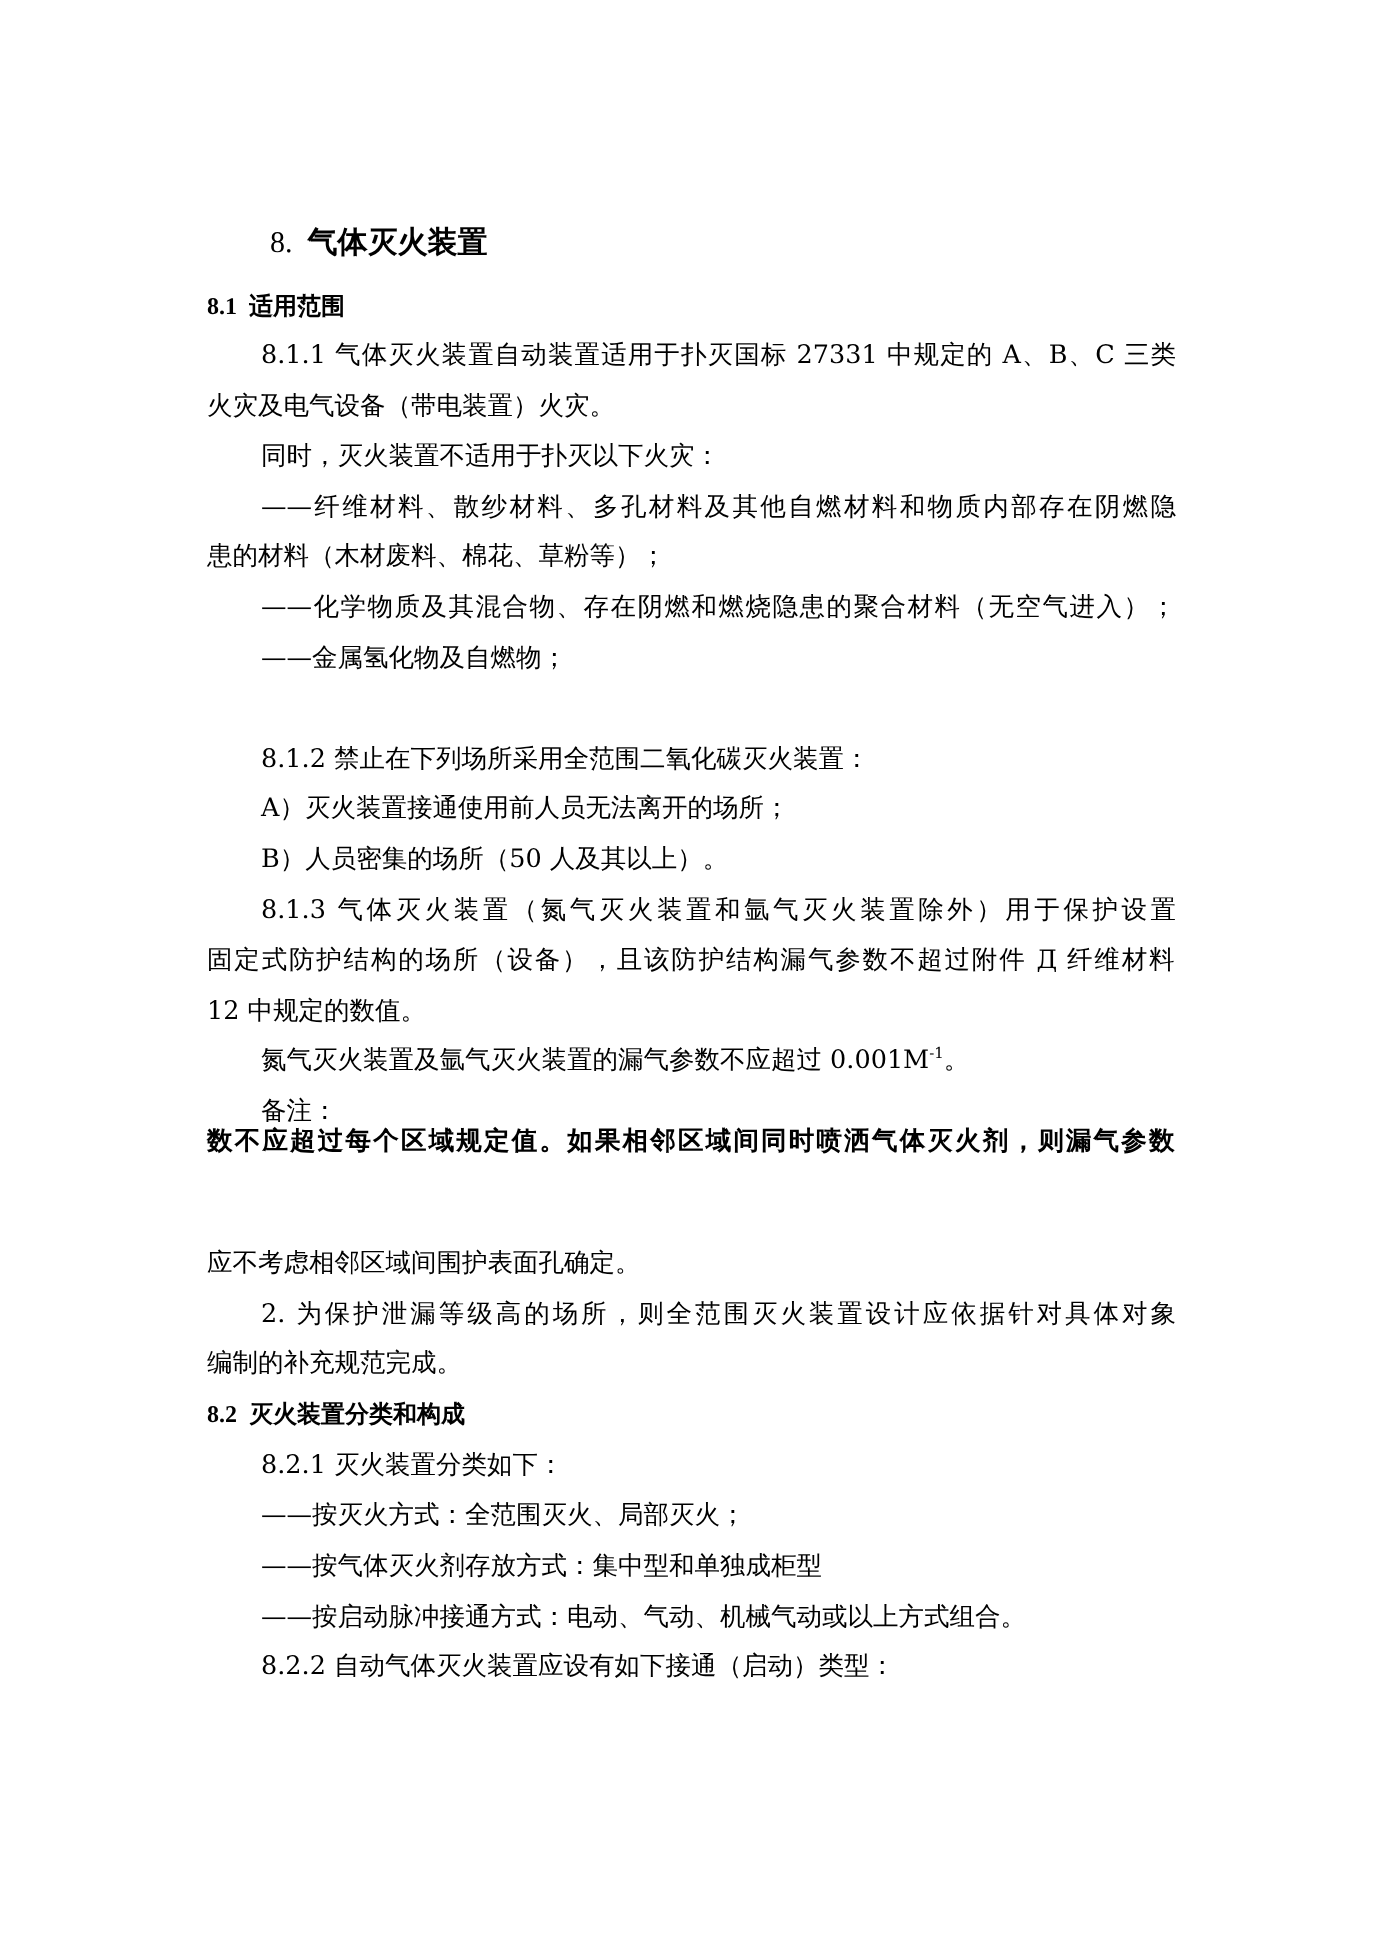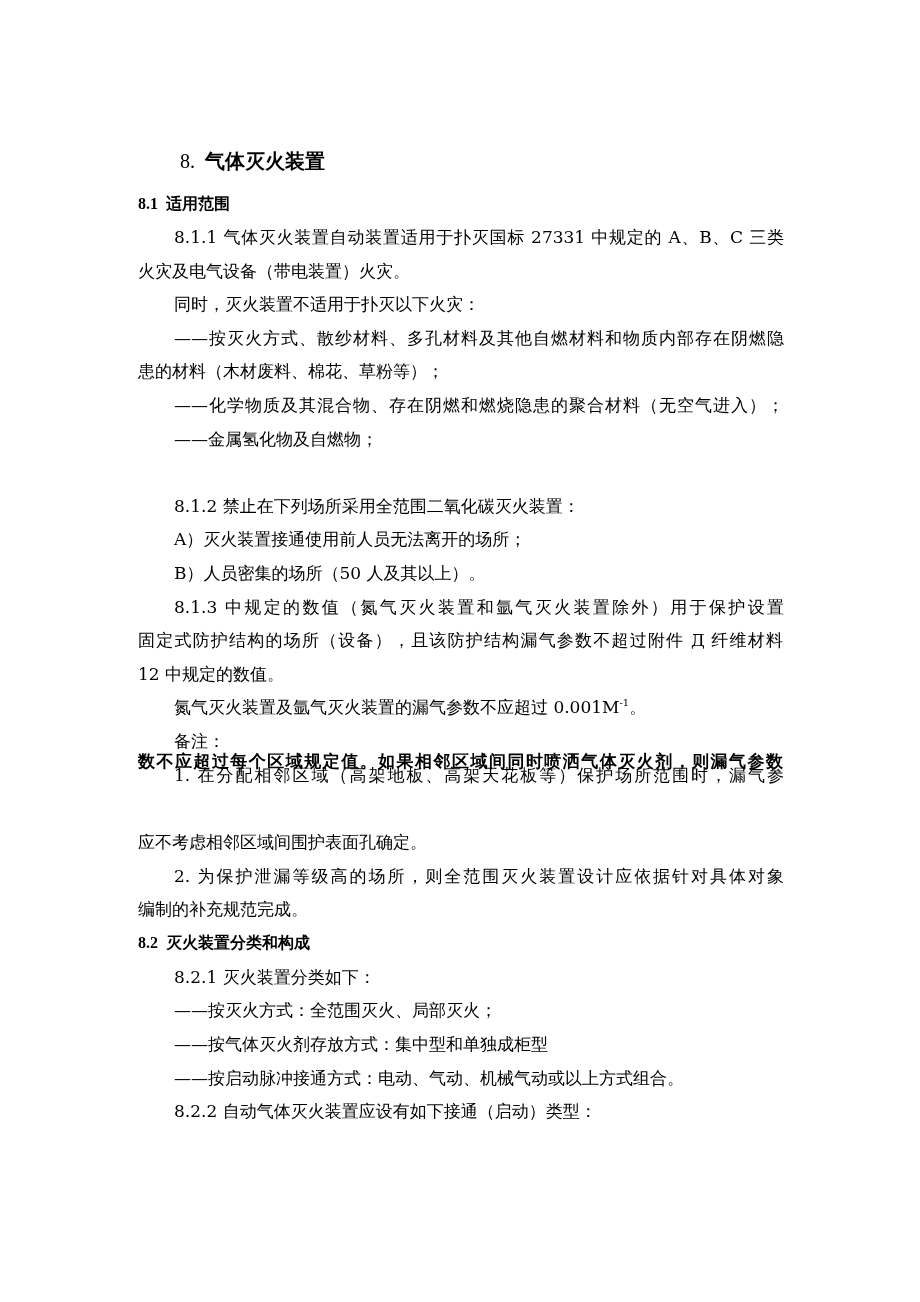--- a/index.html
+++ b/index.html
@@ -27,40 +27,39 @@
 
   <div class="line h2" style="top:194px;">
     <span class="num">8.1</span><span>适用范围</span>
   </div>
 
   <div class="line ind justi" style="top:227px;">8.1.1 气体灭火装置自动装置适用于扑灭国标 27331 中规定的 A、B、C 三类</div>
   <div class="line" style="top:261px;">火灾及电气设备（带电装置）火灾。</div>
 
   <div class="line ind" style="top:294px;">同时，灭火装置不适用于扑灭以下火灾：</div>
 
-  <div class="line ind justi" style="top:328px;">——按灭火方式、散纱材料、多孔材料及其他自燃材料和物质内部存在阴燃隐</div>
+  <div class="line ind justi" style="top:328px;">——纤维材料、散纱材料、多孔材料及其他自燃材料和物质内部存在阴燃隐</div>
   <div class="line" style="top:361px;">患的材料（木材废料、棉花、草粉等）；</div>
   <div class="line ind justi" style="top:395px;">——化学物质及其混合物、存在阴燃和燃烧隐患的聚合材料（无空气进入）；</div>
   <div class="line ind" style="top:429px;">——金属氢化物及自燃物；</div>
 
   <div class="line ind" style="top:496px;">8.1.2 禁止在下列场所采用全范围二氧化碳灭火装置：</div>
   <div class="line ind" style="top:529px;">A）灭火装置接通使用前人员无法离开的场所；</div>
   <div class="line ind" style="top:563px;">B）人员密集的场所（50 人及其以上）。</div>
 
-  <div class="line ind justi" style="top:597px;">8.1.3 中规定的数值（氮气灭火装置和氩气灭火装置除外）用于保护设置</div>
+  <div class="line ind justi" style="top:597px;">8.1.3 气体灭火装置（氮气灭火装置和氩气灭火装置除外）用于保护设置</div>
   <div class="line just" style="top:630px;">固定式防护结构的场所（设备），且该防护结构漏气参数不超过附件 Д 纤维材料</div>
   <div class="line" style="top:664px;">12 中规定的数值。</div>
 
   <div class="line ind" style="top:697px;">
     <span>氮气灭火装置及氩气灭火装置的漏气参数不应超过 0.001M</span><sup>-1</sup><span>。</span>
   </div>
 
   <div class="line ind" style="top:731px;">备注：</div>
 
-  <div class="line ind justi" style="top:765px;">1. 在分配相邻区域（高架地板、高架天花板等）保护场所范围时，漏气参</div>
   <div class="line just" style="top:751px;font-weight:bold;">数不应超过每个区域规定值。如果相邻区域间同时喷洒气体灭火剂，则漏气参数</div>
   <div class="line" style="top:832px;">应不考虑相邻区域间围护表面孔确定。</div>
 
   <div class="line ind justi" style="top:866px;">2. 为保护泄漏等级高的场所，则全范围灭火装置设计应依据针对具体对象</div>
   <div class="line" style="top:899px;">编制的补充规范完成。</div>
 
   <div class="line h2" style="top:933px;">
     <span class="num">8.2</span><span>灭火装置分类和构成</span>
   </div>
 

